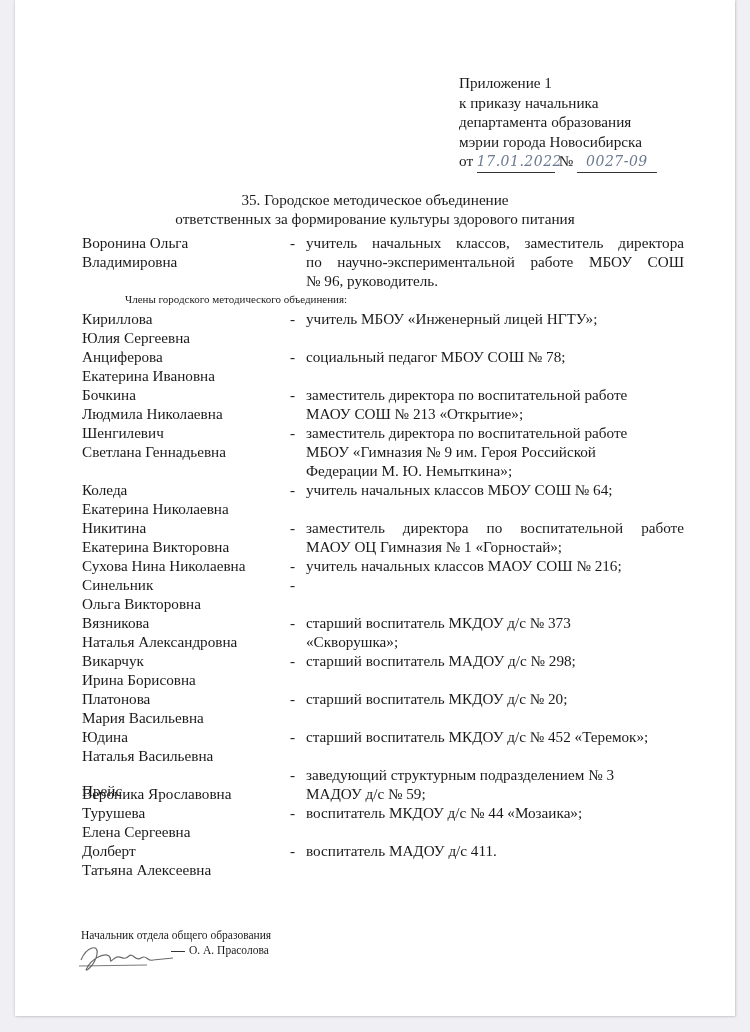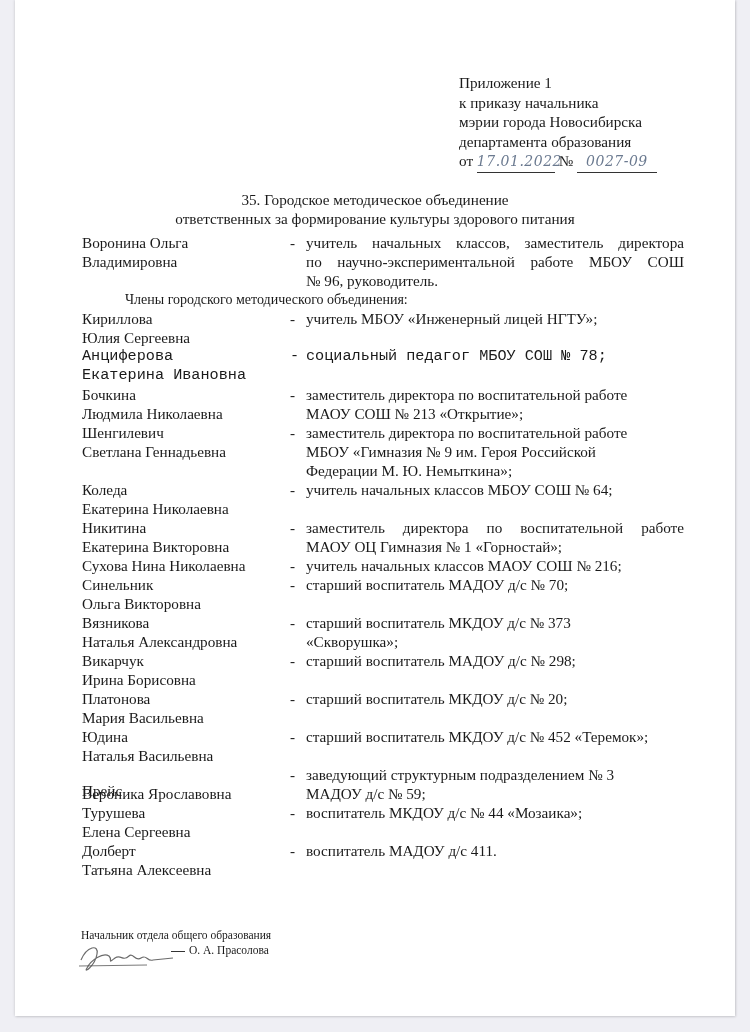--- a/index.html
+++ b/index.html
@@ -11,21 +11,21 @@
     font-family: "Liberation Serif", "DejaVu Serif", serif;
     color: #1a1a1a;
   }
   .page {
     position: absolute;
     left: 15px; top: 0;
     width: 720px; height: 1016px;
     background: #ffffff;
     box-shadow: 0 0 3px rgba(0,0,0,0.18), 1px 1px 2px rgba(0,0,0,0.08);
   }
-  .t { position: absolute; font-size: 14px; line-height: 19px; white-space: nowrap; }
+  .t { position: absolute; font-size: 11px; line-height: 19px; white-space: nowrap; }
   .header-block { position: absolute; left: 444px; top: 73px; font-size: 15.2px; line-height: 19.5px; }
   .header-block div { white-space: nowrap; }
   .hand {
     font-family: "DejaVu Serif", serif;
     font-style: italic;
     color: #6b7a90;
     font-size: 14px;
     letter-spacing: 0.5px;
   }
   .uline { display: inline-block; border-bottom: 1px solid #333; text-align: center; }
@@ -39,22 +39,22 @@
   .sig-scribble { position: absolute; left: 62px; top: 938px; }
 </style>
 </head>
 <body>
 
 <div class="page">
 
   <div class="header-block">
     <div>Приложение 1</div>
     <div>к приказу начальника</div>
+    <div>департамента образования</div>
     <div>мэрии города Новосибирска</div>
-    <div>департамента образования</div>
     <div>
       <span>от</span>
       <span class="uline hand" style="width:78px;">17.01.2022</span>
       <span>№</span>
       <span class="uline hand" style="width:80px;">0027-09</span>
     </div>
   </div>
 
   <div class="title" style="top:190px;">35. Городское методическое объединение</div>
   <div class="title" style="top:209px;">ответственных за формирование культуры здорового питания</div>
@@ -68,21 +68,21 @@
         <div class="desc justify" style="top:19px;">по научно-экспериментальной работе МБОУ СОШ</div>
         <div class="desc" style="top:38px;">№ 96, руководитель.</div>
       </div>
       <div class="t" style="left:110px;top:290px;">Члены городского методического объединения:</div>
       <div class="row" style="top:309px;height:38px;">
         <div class="name" style="top:0px;">Кириллова</div>
         <div class="name" style="top:19px;">Юлия Сергеевна</div>
         <div class="dash" style="top:0;">-</div>
         <div class="desc" style="top:0px;">учитель МБОУ «Инженерный лицей НГТУ»;</div>
       </div>
-      <div class="row" style="top:347px;height:38px;font-family:Liberation Mono, monospace;">
+      <div class="row" style="top:347px;height:38px;">
         <div class="name" style="top:0px;">Анциферова</div>
         <div class="name" style="top:19px;">Екатерина Ивановна</div>
         <div class="dash" style="top:0;">-</div>
         <div class="desc" style="top:0px;">социальный педагог МБОУ СОШ № 78;</div>
       </div>
       <div class="row" style="top:385px;height:38px;">
         <div class="name" style="top:0px;">Бочкина</div>
         <div class="name" style="top:19px;">Людмила Николаевна</div>
         <div class="dash" style="top:0;">-</div>
         <div class="desc" style="top:0px;">заместитель директора по воспитательной работе</div>
@@ -111,21 +111,20 @@
       </div>
       <div class="row" style="top:556px;height:19px;">
         <div class="name" style="top:0px;">Сухова Нина Николаевна</div>
         <div class="dash" style="top:0;">-</div>
         <div class="desc" style="top:0px;">учитель начальных классов МАОУ СОШ № 216;</div>
       </div>
       <div class="row" style="top:575px;height:38px;">
         <div class="name" style="top:0px;">Синельник</div>
         <div class="name" style="top:19px;">Ольга Викторовна</div>
         <div class="dash" style="top:0;">-</div>
-        <div class="desc" style="top:0px;">старший воспитатель МАДОУ д/с № 70;</div>
       </div>
       <div class="row" style="top:613px;height:38px;">
         <div class="name" style="top:0px;">Вязникова</div>
         <div class="name" style="top:19px;">Наталья Александровна</div>
         <div class="dash" style="top:0;">-</div>
         <div class="desc" style="top:0px;">старший воспитатель МКДОУ д/с № 373</div>
         <div class="desc" style="top:19px;">«Скворушка»;</div>
       </div>
       <div class="row" style="top:651px;height:38px;">
         <div class="name" style="top:0px;">Викарчук</div>

